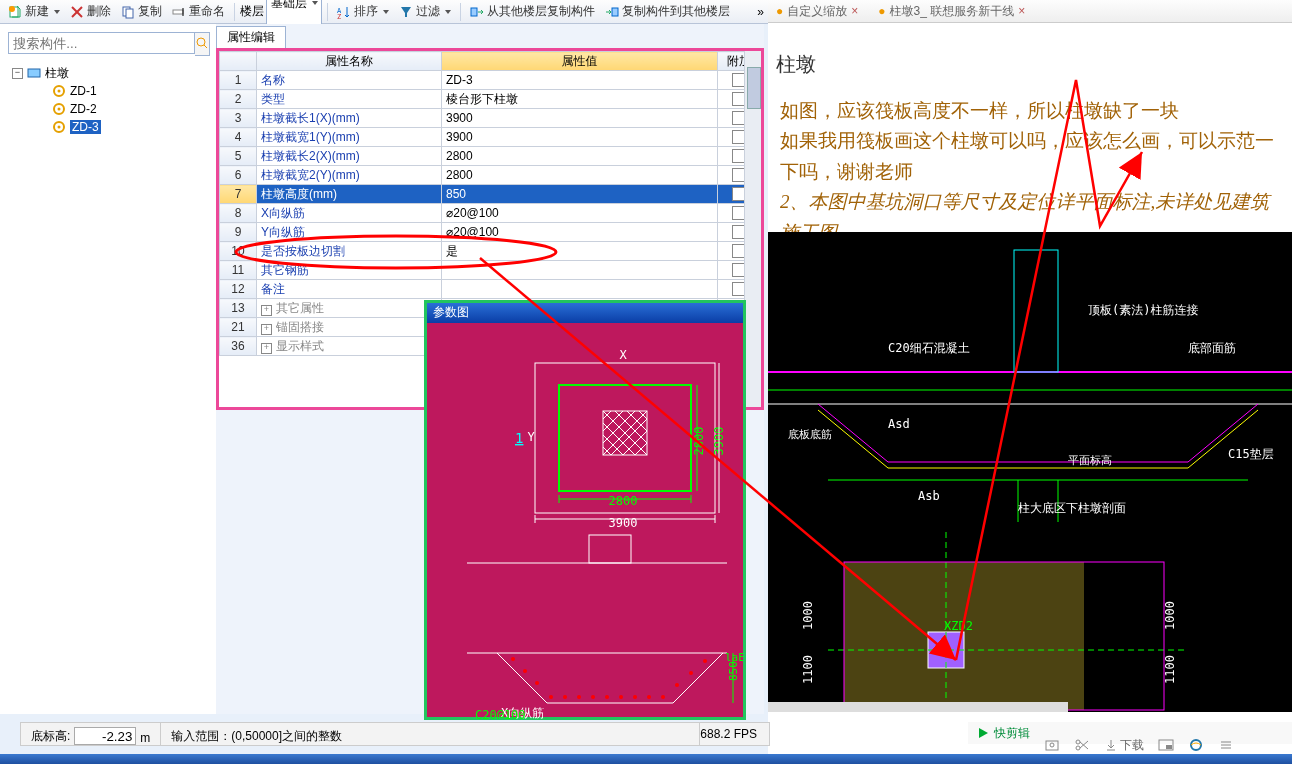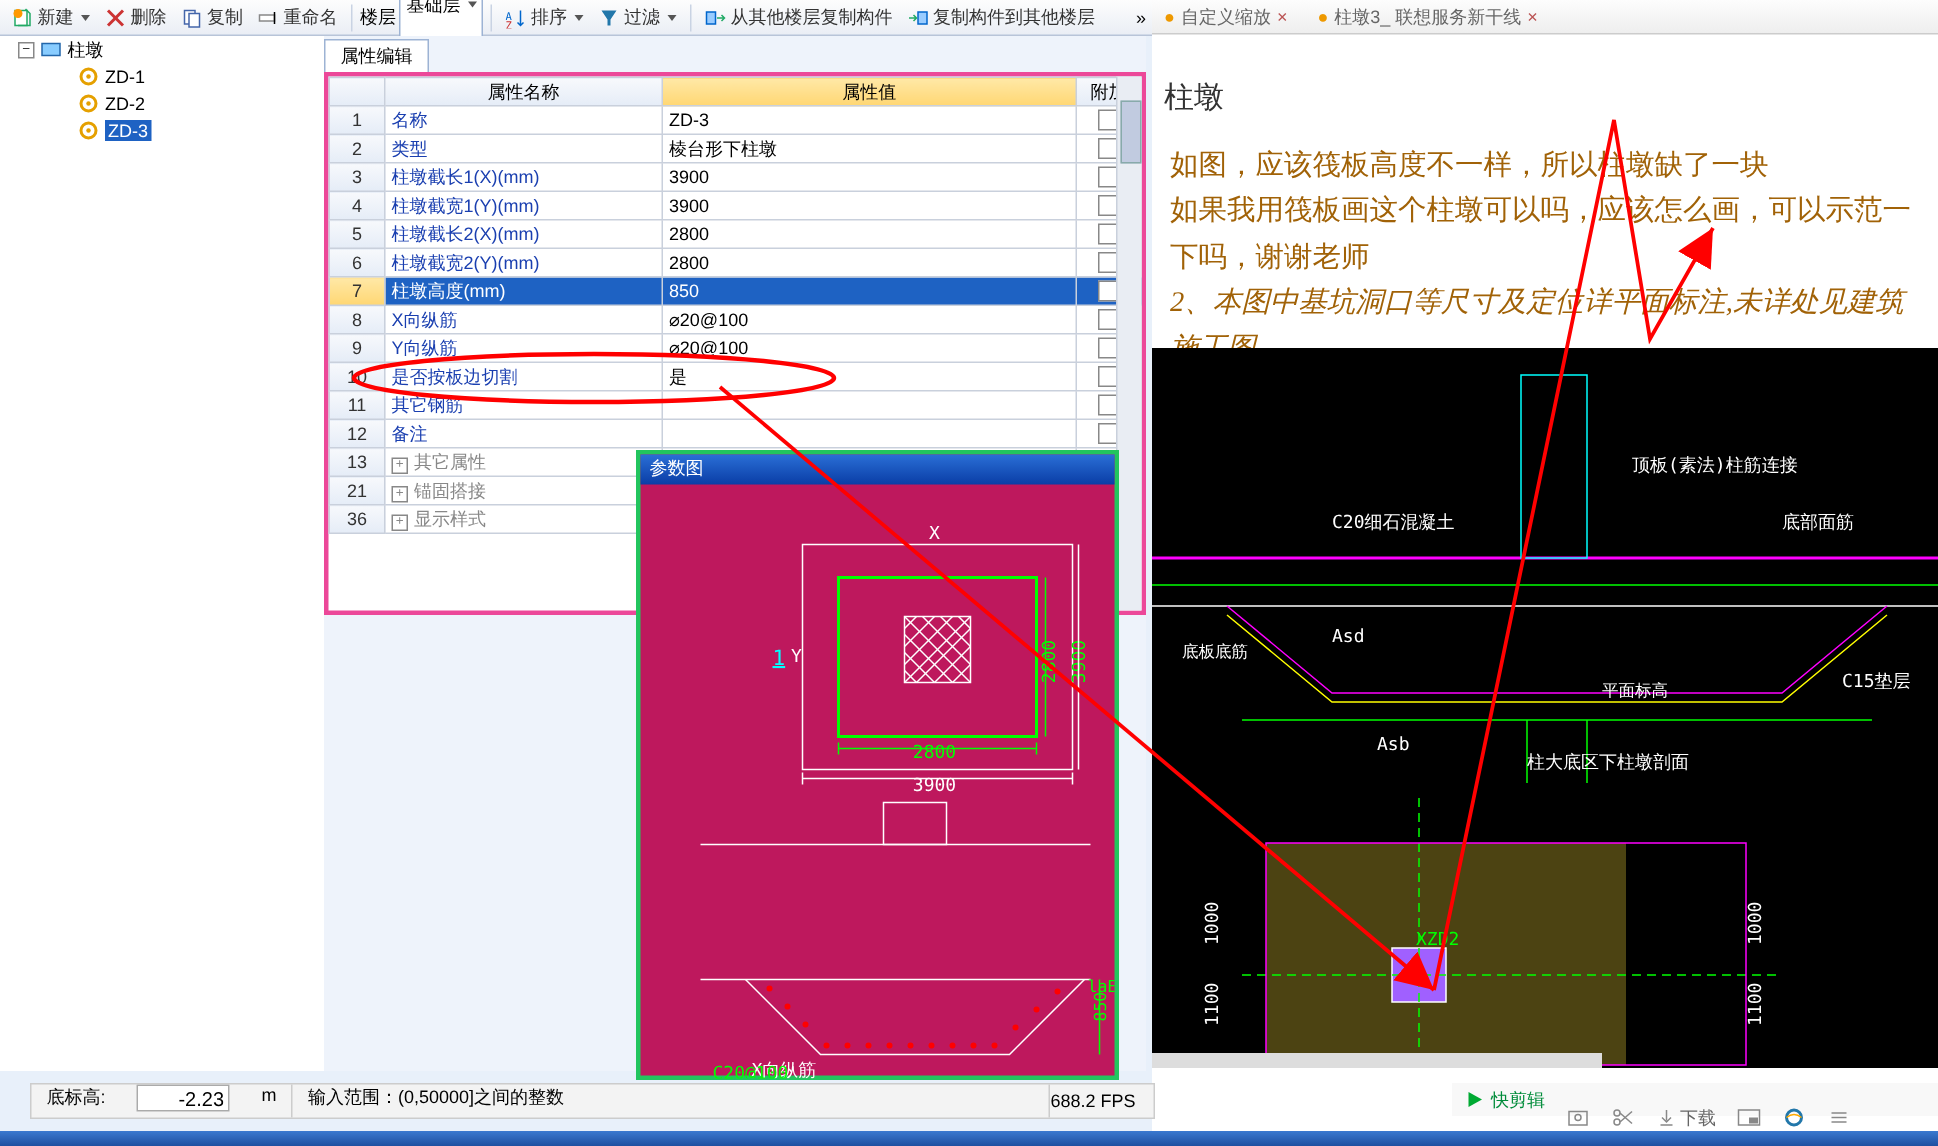--- a/index.html
+++ b/index.html
@@ -62,21 +62,21 @@
   .tabx .close-x { color:#b55; }
   .page-title { font-size:20px; color:#333; padding:28px 8px 18px 8px; }
   .stats { font-size:14px; color:#555; padding:0 0 16px 0; }
   .stats a { color:#0066cc; text-decoration:none; }
   .bodytext { font-size:19px; color:#a16207; line-height:1.6; padding:0 12px; }
 
   .cad-img { position:absolute; left:768px; top:232px; width:524px; height:480px; background:#000; }
 
   
   .status { position:absolute; left:20px; top:722px; width:748px; height:22px; background:#f3f3f3; border:1px solid #ccc; display:flex; align-items:center; font-size:12px; }
-  .status .cell { padding:0 10px; border-right:1px solid #ccc; height:100%; display:flex; align-items:flex-start;gap:17px; }
+  .status .cell { padding:0 10px; border-right:1px solid #ccc; height:100%; display:flex; align-items:flex-end; }
   .status .num { width:54px; height:16px; border:1px solid #aaa; background:#fff; text-align:right; padding:0 3px; margin-left:4px; }
   .status .fps { margin-left:auto; padding-right:12px; }
 
   
   .quick { position:absolute; left:968px; top:722px; width:324px; height:22px; background:#f8f8f8; display:flex; align-items:center; gap:14px; padding-left:8px; }
   .qicon { width:16px; height:16px; display:flex; align-items:center; justify-content:center; color:#666; cursor:pointer;margin-top:24px; }
   .qlabel { color:#008c3a; font-size:12px; display:flex; align-items:center; gap:4px; cursor:pointer; }
 
   
   .overlay { position:absolute; left:0; top:0; width:1292px; height:764px; pointer-events:none; z-index:50; }
@@ -154,20 +154,29 @@
       <span class="ticon"><svg viewBox="0 0 14 14">
             <rect x="7" y="3" width="6" height="8" fill="#9cf" stroke="#06c"></rect>
             <path d="M1 7 H6 M4 5 L6 7 L4 9" stroke="#2a6" fill="none"></path>
           </svg></span>
       <span>复制构件到其他楼层</span>
     </div>
     <span style="margin-left:auto;margin-right:4px;">»</span>
   </div>
 
   <div class="left-pane">
+    <div class="search-bar">
+      <input class="search-input" placeholder="搜索构件..." style="">
+      <div class="search-btn">
+        <span><svg width="14" height="14">
+              <circle cx="6" cy="6" r="4" fill="none" stroke="#e90"></circle>
+              <line x1="9" y1="9" x2="12" y2="12" stroke="#e90"></line>
+            </svg></span>
+      </div>
+    </div>
     <div class="tree">
       <div class="tree-node">
         <span class="tree-exp">−</span>
         <span class="tree-icon"><svg viewBox="0 0 14 14">
               <rect x="1" y="3" width="12" height="8" fill="#8cf" stroke="#26a"></rect>
             </svg></span>
         <span class="tree-label">柱墩</span>
       </div>
       <div id="tree-items">
           <div class="tree-node">

